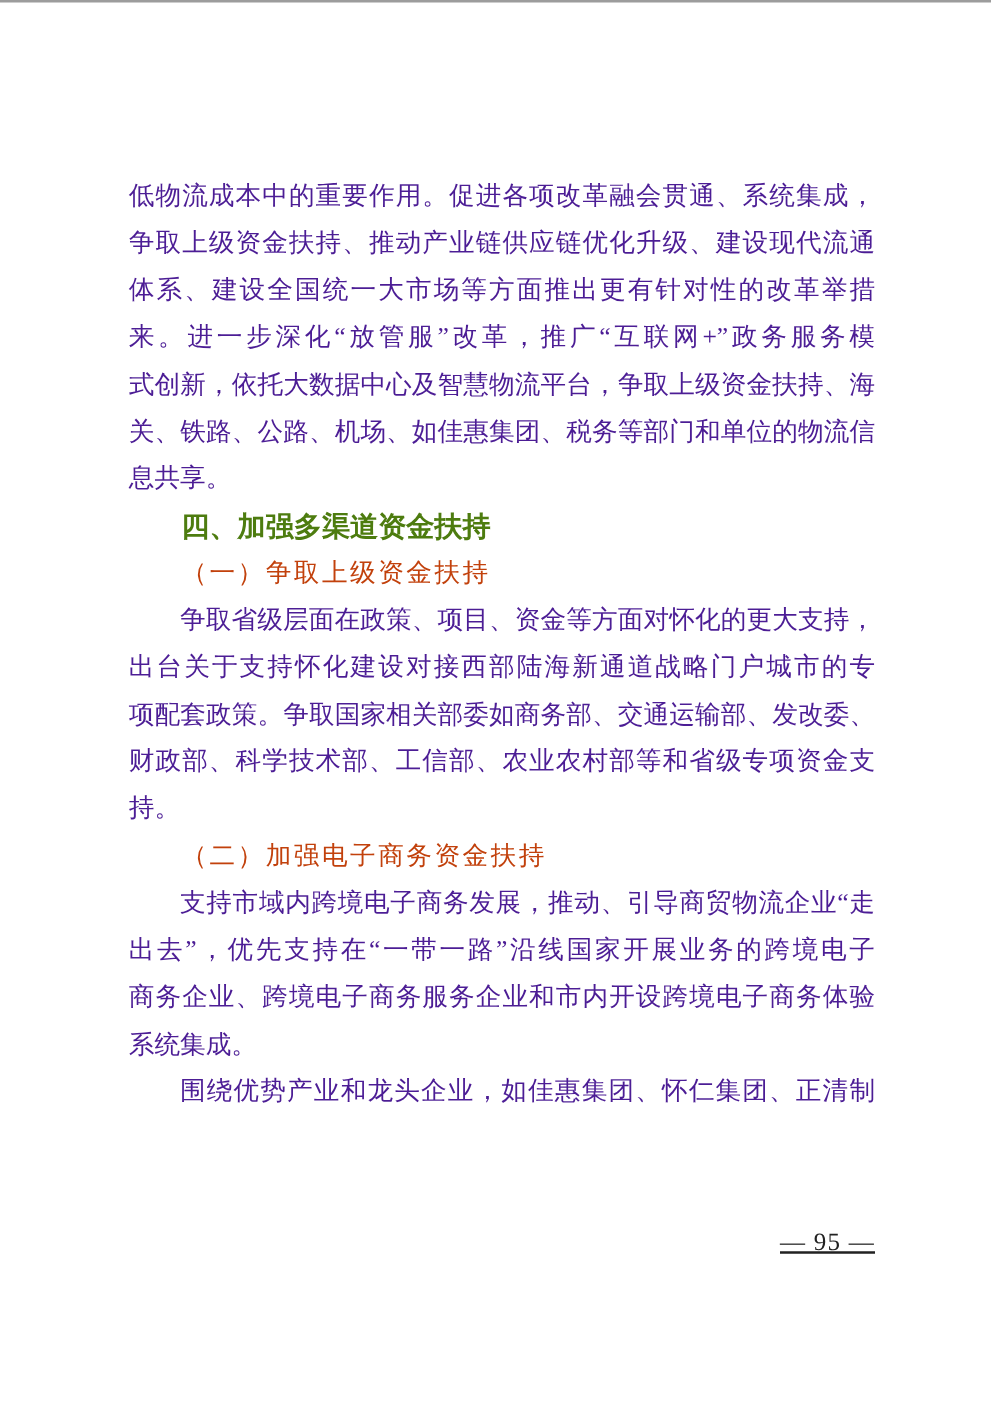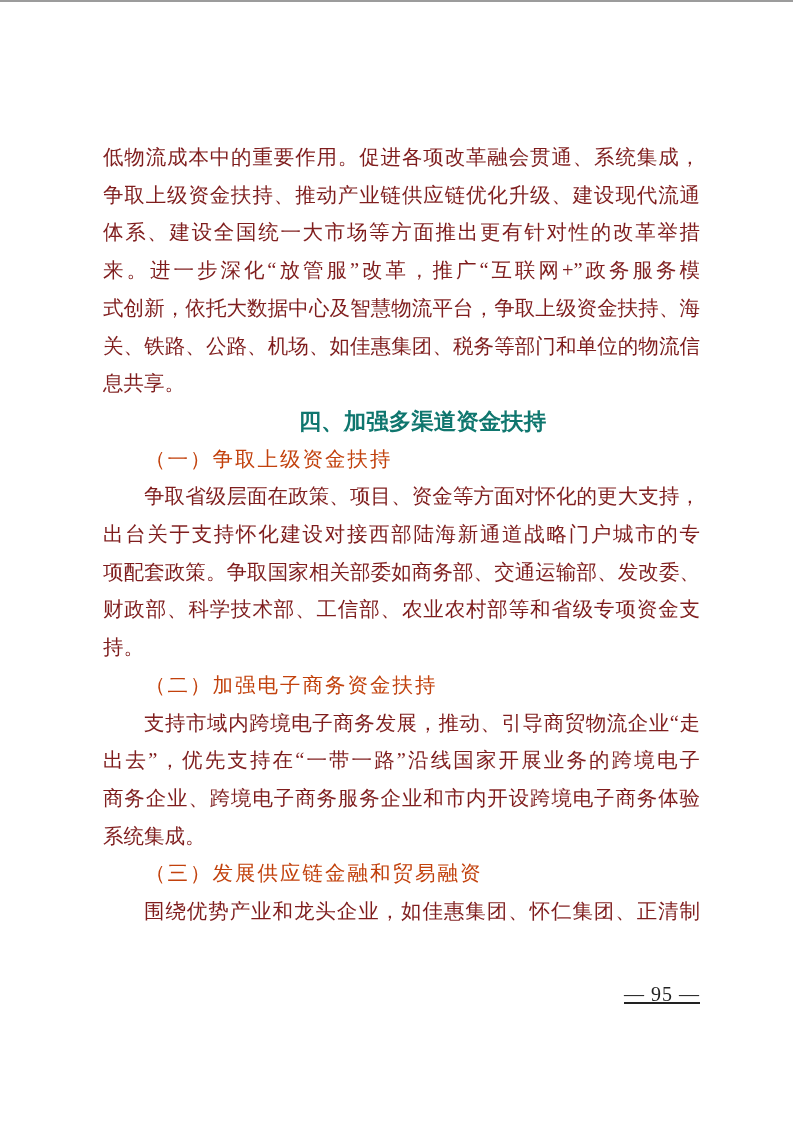--- a/index.html
+++ b/index.html
@@ -24,37 +24,36 @@
   .content {
     position: absolute;
     left: 103px;
     top: 139px;
     width: 597px;
   }
   .line {
     font-family: "Liberation Serif", "DejaVu Serif", serif;
     font-size: 20.5px;
     line-height: 37.7px;
-    color: #7f1d1d;
+    color: #4c1d95;
     text-align: left;
   }
   .line.jfull {
     text-align: justify;
     text-align-last: justify;
   }
   .line.indent {
     text-indent: 41px;
   }
   .heading1 {
     font-family: "Liberation Sans", "DejaVu Sans", sans-serif;
     font-weight: 700;
     font-size: 22.5px;
     padding-left: 42px;
-    color: #0f766e;
-    text-align: center;
+    color: #4d7c0f;
   }
   .heading2 {
     padding-left: 42px;
     letter-spacing: 2px;
     color: #c2410c;
   }
   .page-number {
     position: absolute;
     top: 983px;
     right: 93px;
@@ -83,17 +82,16 @@
       <div class="line jfull indent">争取省级层面在政策、项目、资金等方面对怀化的更大支持，</div>
       <div class="line jfull">出台关于支持怀化建设对接西部陆海新通道战略门户城市的专</div>
       <div class="line jfull">项配套政策。争取国家相关部委如商务部、交通运输部、发改委、</div>
       <div class="line jfull">财政部、科学技术部、工信部、农业农村部等和省级专项资金支</div>
       <div class="line">持。</div>
       <div class="line heading2">（二）加强电子商务资金扶持</div>
       <div class="line jfull indent">支持市域内跨境电子商务发展，推动、引导商贸物流企业“走</div>
       <div class="line jfull">出去”，优先支持在“一带一路”沿线国家开展业务的跨境电子</div>
       <div class="line jfull">商务企业、跨境电子商务服务企业和市内开设跨境电子商务体验</div>
       <div class="line">系统集成。</div>
-      <div class="line heading2">（三）发展供应链金融和贸易融资</div>
       <div class="line jfull indent">围绕优势产业和龙头企业，如佳惠集团、怀仁集团、正清制</div>
     </div>
   <div class="page-number">— 95 —</div>
 </div>
 
 </body></html>

